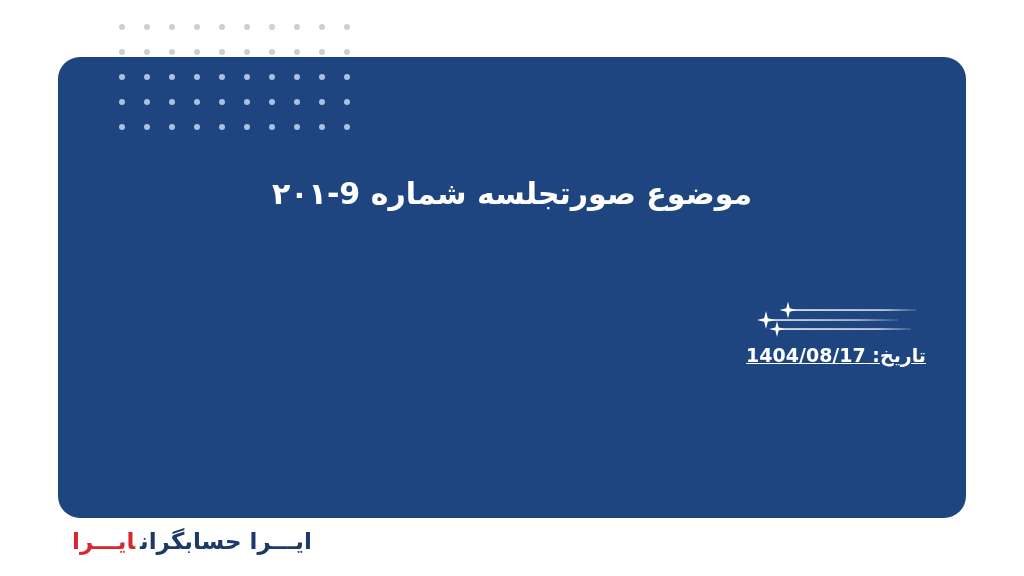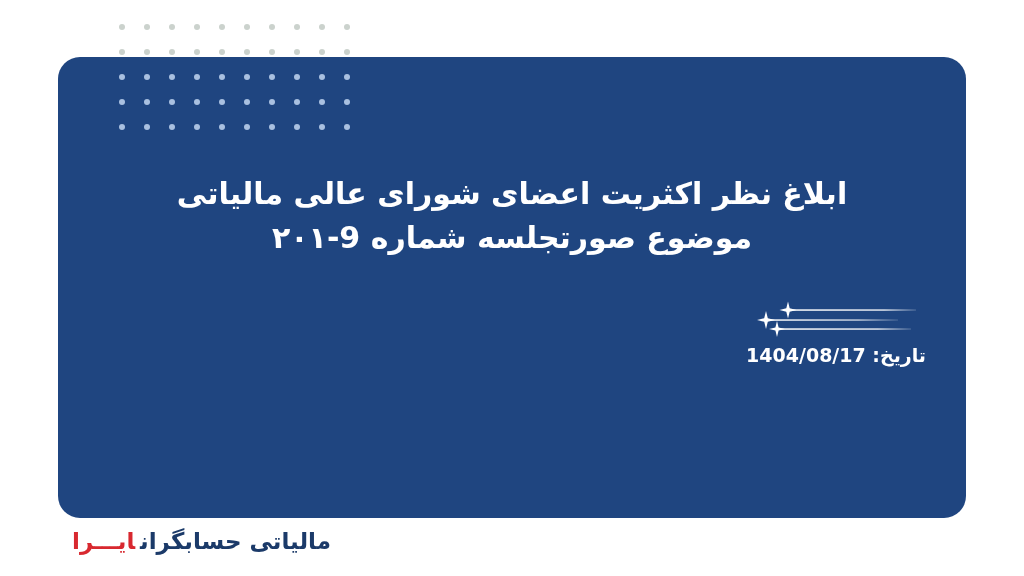--- a/index.html
+++ b/index.html
@@ -100,20 +100,21 @@
     width: 230px;
     text-align: left;
   }
   .meta-number .meta-text { text-align: center; }
 
   .meta-date {
     right: 98px;
     top: 302px;
     width: 200px;
     text-align: right;
+    text-decoration: underline;
   }
 
   
   .deco-lines {
     position: relative;
     height: 32px;
     margin-bottom: 4px;
   }
   .deco-lines svg { display: block; overflow: visible; }
 
@@ -190,21 +191,20 @@
     <span class="dot inside"></span>
     <span class="dot inside"></span>
     <span class="dot inside"></span>
     <span class="dot inside"></span>
     <span class="dot inside"></span>
     <span class="dot inside"></span>
     <span class="dot inside"></span>
   </div>
 
   <div class="headline">
-    <span class="line">ابلاغ نظر اکثریت اعضای شورای عالی مالیاتی</span>
     <span class="line">موضوع صورتجلسه شماره 9-۲۰۱</span>
   </div>
 
 
   <div class="meta meta-date">
     <div class="deco-lines" style="height:38px;">
       <svg width="180" height="38" viewBox="0 0 180 38" xmlns="http://www.w3.org/2000/svg" aria-hidden="true">
         <defs>
           <linearGradient id="gradD1" x1="0" y1="0" x2="1" y2="0">
             <stop offset="0" stop-color="#ffffff" stop-opacity="1"></stop>
@@ -236,16 +236,16 @@
         <rect x="31" y="26.3" width="134" height="1.5" fill="url(#gradD3)"></rect>
         <g transform="translate(31,27)">
           <path d="M0,-8 L1.6,-1.6 L8,0 L1.6,1.6 L0,8 L-1.6,1.6 L-8,0 L-1.6,-1.6 Z" fill="#ffffff"></path>
         </g>
       </svg>
     </div>
     <span class="meta-text">تاریخ: 1404/08/17</span>
   </div>
 
   <div class="logo">
-    <span class="logo-main">مالیاتی حسابگران</span><span class="logo-accent">ایـــرا</span>
+    <span class="logo-main">ایـــرا حسابگران</span><span class="logo-accent">ایـــرا</span>
   </div>
 
 </div>
 
 </body></html>

